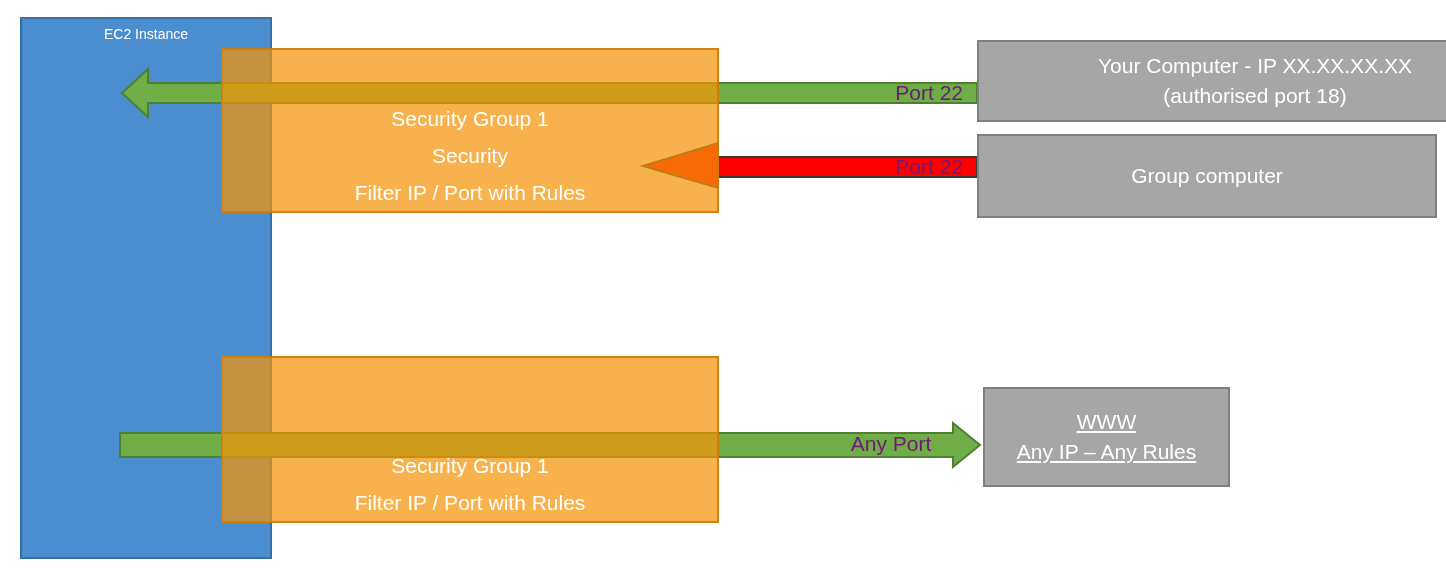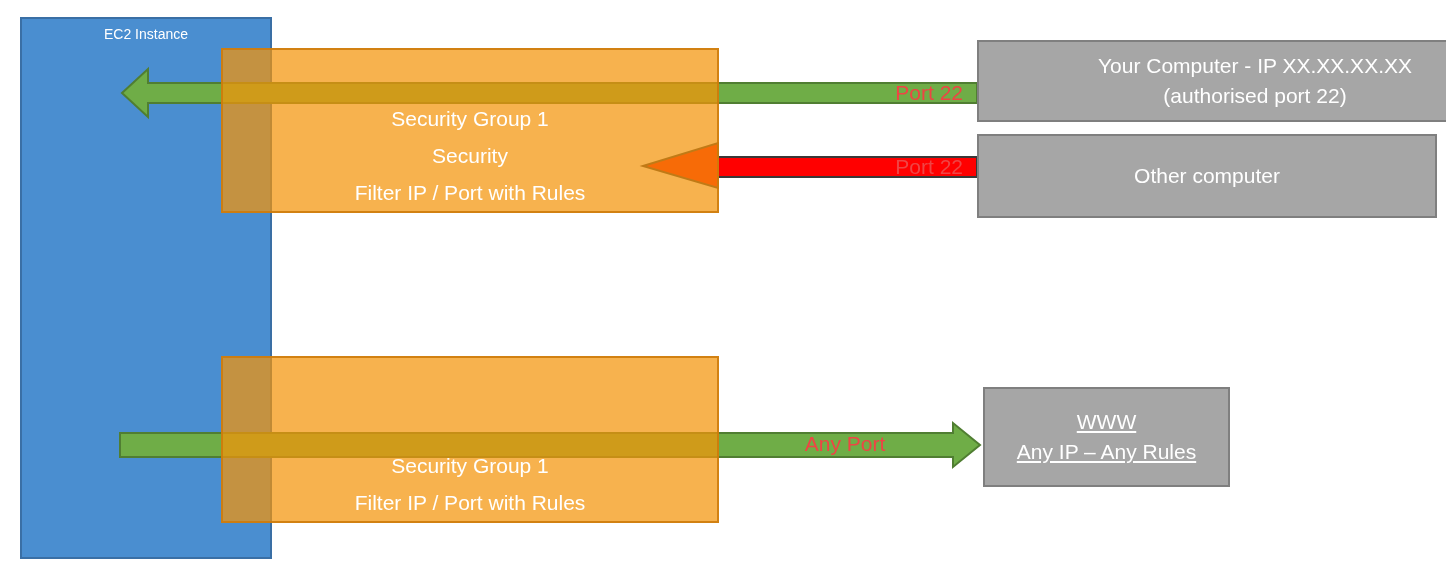--- a/index.html
+++ b/index.html
@@ -37,26 +37,26 @@
     background:#A6A6A6;border:2px solid #7F7F7F;
     z-index:3;
     display:flex;flex-direction:column;justify-content:center;align-items:center;
     color:#ffffff;font-size:21px;line-height:30px;text-align:center;
   }
   .gb-your{left:977px;top:40px;width:456px;height:78px;padding-left:48px;}
   .gb-other{left:977px;top:134px;width:456px;height:80px;}
   .gb-www{left:983px;top:387px;width:243px;height:96px;text-decoration:underline;}
   
   .flow-label{
-    z-index:4;color:#ef4444;font-size:21px;line-height:22px;height:22px;
+    z-index:4;color:#701a75;font-size:21px;line-height:22px;height:22px;
     text-align:right;white-space:nowrap;
   }
   .lbl-port22-ok{left:845px;top:82px;width:118px;}
   .lbl-port22-no{left:845px;top:156px;width:118px;}
-  .lbl-anyport{left:787px;top:433px;width:116px;text-align:center;}
+  .lbl-anyport{left:833px;top:433px;width:116px;text-align:center;}
 </style>
 </head>
 <body>
 
 <div id="canvas">
 
   <div class="abs ec2-box">
     <div>EC2 Instance</div>
   </div>
 
@@ -72,25 +72,25 @@
     <div>Filter IP / Port with Rules</div>
   </div>
 
   <div class="abs sg-box sg-outbound">
     <div>Security Group 1</div>
     <div>Filter IP / Port with Rules</div>
   </div>
 
   <div class="abs gray-box gb-your">
     <div>Your Computer - IP XX.XX.XX.XX</div>
-    <div>(authorised port 22)</div>
+    <div>(authorised port 18)</div>
   </div>
 
   <div class="abs gray-box gb-other">
-    <div>Other computer</div>
+    <div>Group computer</div>
   </div>
 
   <div class="abs gray-box gb-www">
     <div>WWW</div>
     <div>Any IP – Any Rules</div>
   </div>
 
   <div class="abs flow-label lbl-port22-ok">Port 22</div>
   <div class="abs flow-label lbl-port22-no">Port 22</div>
   <div class="abs flow-label lbl-anyport">Any Port</div>

